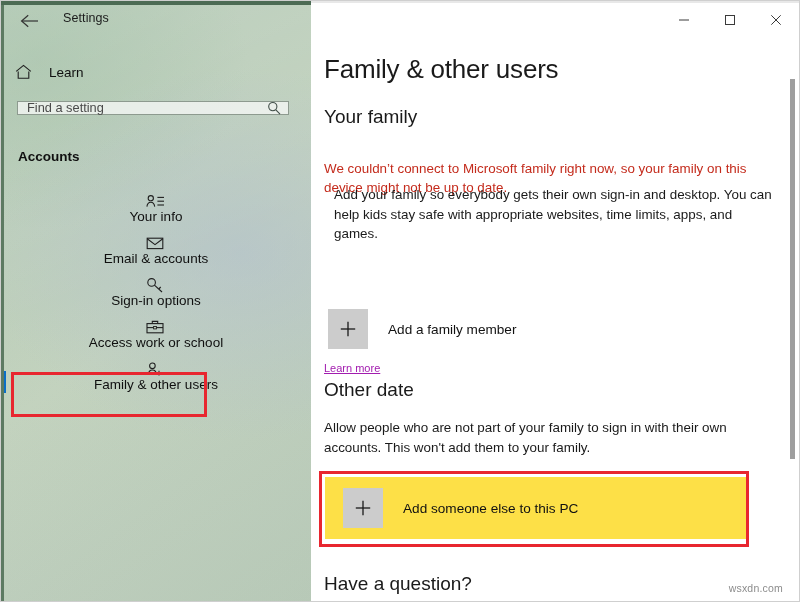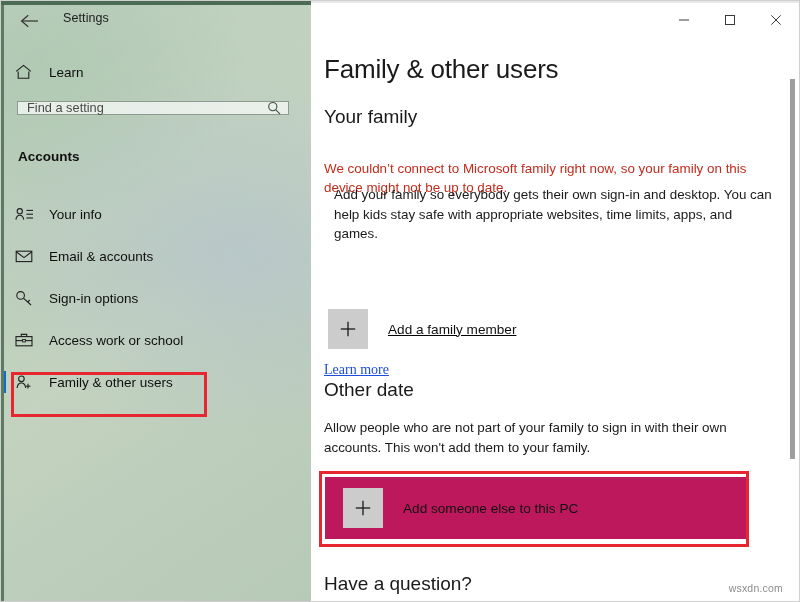--- a/index.html
+++ b/index.html
@@ -163,20 +163,21 @@
     position: absolute;
     left: 0; top: 192px;
     width: 310px;
     z-index: 5;
   }
   .nav-item {
     height: 42px;
     display: flex;
     align-items: center;
     position: relative;
+    flex-direction: column;
   }
   .nav-item .nav-icon {
     width: 34px;
     margin-left: 14px;
     display: flex;
     align-items: center;
     justify-content: flex-start;
     color: #1f1f1f;
     flex: none;
   }
@@ -259,45 +260,44 @@
   }
   .add-row .plus-tile svg { display: block; }
   .add-row .add-label {
     margin-left: 20px;
     font-size: 13.6px;
     color: #111111;
   }
 
   #add-family-row {
     left: 11px; top: 268px;
-    width: 430px; height: 44px; text-decoration: underline;
+    width: 430px; height: 44px;
   }
   #add-family-row .plus-tile { margin-left: 4px; }
 
   #learn-more-link {
     position: absolute;
     left: 11px; top: 323px;
-    font-size: 14px;
-    color: #1d4ed8;
-    font-family: Liberation Serif, serif;
+    font-size: 11px;
+    color: #a21caf;
   }
 
   #other-users-desc {
     position: absolute;
     left: 11px; top: 379px;
     width: 440px;
     font-size: 13.4px;
     line-height: 19.5px;
     color: #1a1a1a;
   }
 
   #add-someone-row {
     left: 12px; top: 438px;
     width: 424px; height: 62px;
-    background: #be185d;
+    background: #fde047;
   }
   #add-someone-row .plus-tile { margin-left: 18px; }
 
   
   #content-redbox {
     position: absolute;
     left: 318px; top: 470px;
     width: 430px; height: 76px;
     border: 3px solid #e8262f;
     z-index: 9;

